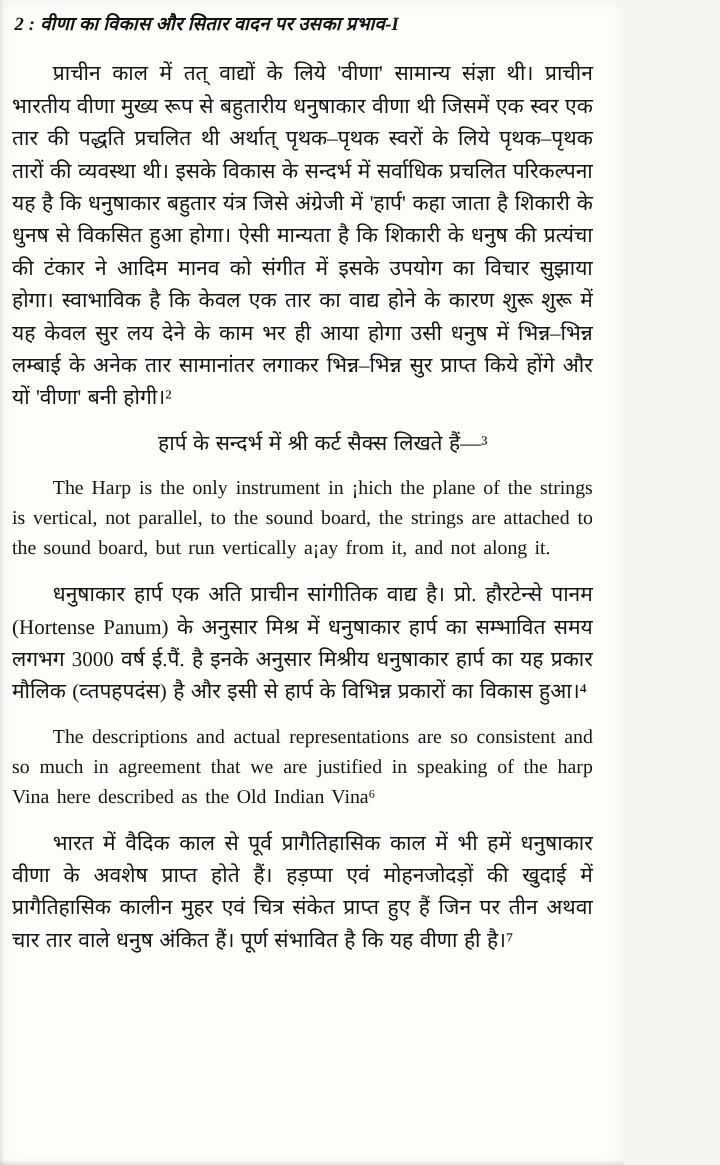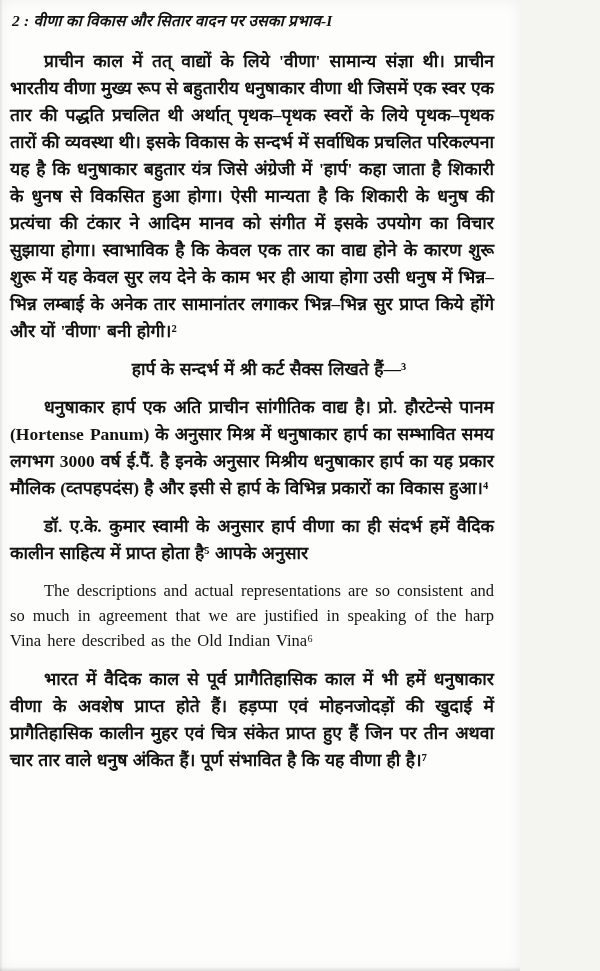--- a/index.html
+++ b/index.html
@@ -35,21 +35,21 @@
   .para {
     font-size: 17.5px;
     line-height: 27px;
     text-align: justify;
     text-indent: 34px;
     margin-bottom: 11px;
     word-spacing: 1px;
   }
 
   .para.hindi {
-    font-weight: 700;
+    font-weight: 400;
   }
 
   .para.english {
     font-size: 16.5px;
     line-height: 25px;
     margin-bottom: 13px;
     word-spacing: 2px;
   }
 
   .para.single-line {
@@ -76,24 +76,24 @@
 <div class="page">
 
   <div class="running-header">2 : वीणा का विकास और सितार वादन पर उसका प्रभाव-I</div>
 
   <div>
 
     <p class="para hindi">प्राचीन काल में तत् वाद्यों के लिये 'वीणा' सामान्य संज्ञा थी। प्राचीन भारतीय वीणा मुख्य रूप से बहुतारीय धनुषाकार वीणा थी जिसमें एक स्वर एक तार की पद्धति प्रचलित थी अर्थात् पृथक–पृथक स्वरों के लिये पृथक–पृथक तारों की व्यवस्था थी। इसके विकास के सन्दर्भ में सर्वाधिक प्रचलित परिकल्पना यह है कि धनुषाकार बहुतार यंत्र जिसे अंग्रेजी में 'हार्प' कहा जाता है शिकारी के धुनष से विकसित हुआ होगा। ऐसी मान्यता है कि शिकारी के धनुष की प्रत्यंचा की टंकार ने आदिम मानव को संगीत में इसके उपयोग का विचार सुझाया होगा। स्वाभाविक है कि केवल एक तार का वाद्य होने के कारण शुरू शुरू में यह केवल सुर लय देने के काम भर ही आया होगा उसी धनुष में भिन्न–भिन्न लम्बाई के अनेक तार सामानांतर लगाकर भिन्न–भिन्न सुर प्राप्त किये होंगे और यों 'वीणा' बनी होगी।²</p>
 
     <p class="para hindi single-line">हार्प के सन्दर्भ में श्री कर्ट सैक्स लिखते हैं—³</p>
 
+    <p class="para english">The Harp is the only instrument in ¡hich the plane of the strings is vertical, not parallel, to the sound board, the strings are attached to the sound board, but run vertically a¡ay from it, and not along it.</p>
 
     <p class="para hindi">धनुषाकार हार्प एक अति प्राचीन सांगीतिक वाद्य है। प्रो. हौरटेन्से पानम (Hortense Panum) के अनुसार मिश्र में धनुषाकार हार्प का सम्भावित समय लगभग 3000 वर्ष ई.पैं. है इनके अनुसार मिश्रीय धनुषाकार हार्प का यह प्रकार मौलिक (व्तपहपदंस) है और इसी से हार्प के विभिन्न प्रकारों का विकास हुआ।⁴</p>
 
-    <p class="para hindi">डॉ. ए.के. कुमार स्वामी के अनुसार हार्प वीणा का ही संदर्भ हमें वैदिक कालीन साहित्य में प्राप्त होता है⁵ आपके अनुसार</p>
 
     <p class="para english">The descriptions and actual representations are so consistent and so much in agreement that we are justified in speaking of the harp Vina here described as the Old Indian Vina⁶</p>
 
     <p class="para hindi">भारत में वैदिक काल से पूर्व प्रागैतिहासिक काल में भी हमें धनुषाकार वीणा के अवशेष प्राप्त होते हैं। हड़प्पा एवं मोहनजोदड़ों की खुदाई में प्रागैतिहासिक कालीन मुहर एवं चित्र संकेत प्राप्त हुए हैं जिन पर तीन अथवा चार तार वाले धनुष अंकित हैं। पूर्ण संभावित है कि यह वीणा ही है।⁷</p>
 
   </div>
 
   <div class="edge-left"></div>
   <div class="edge-bottom"></div>
 

